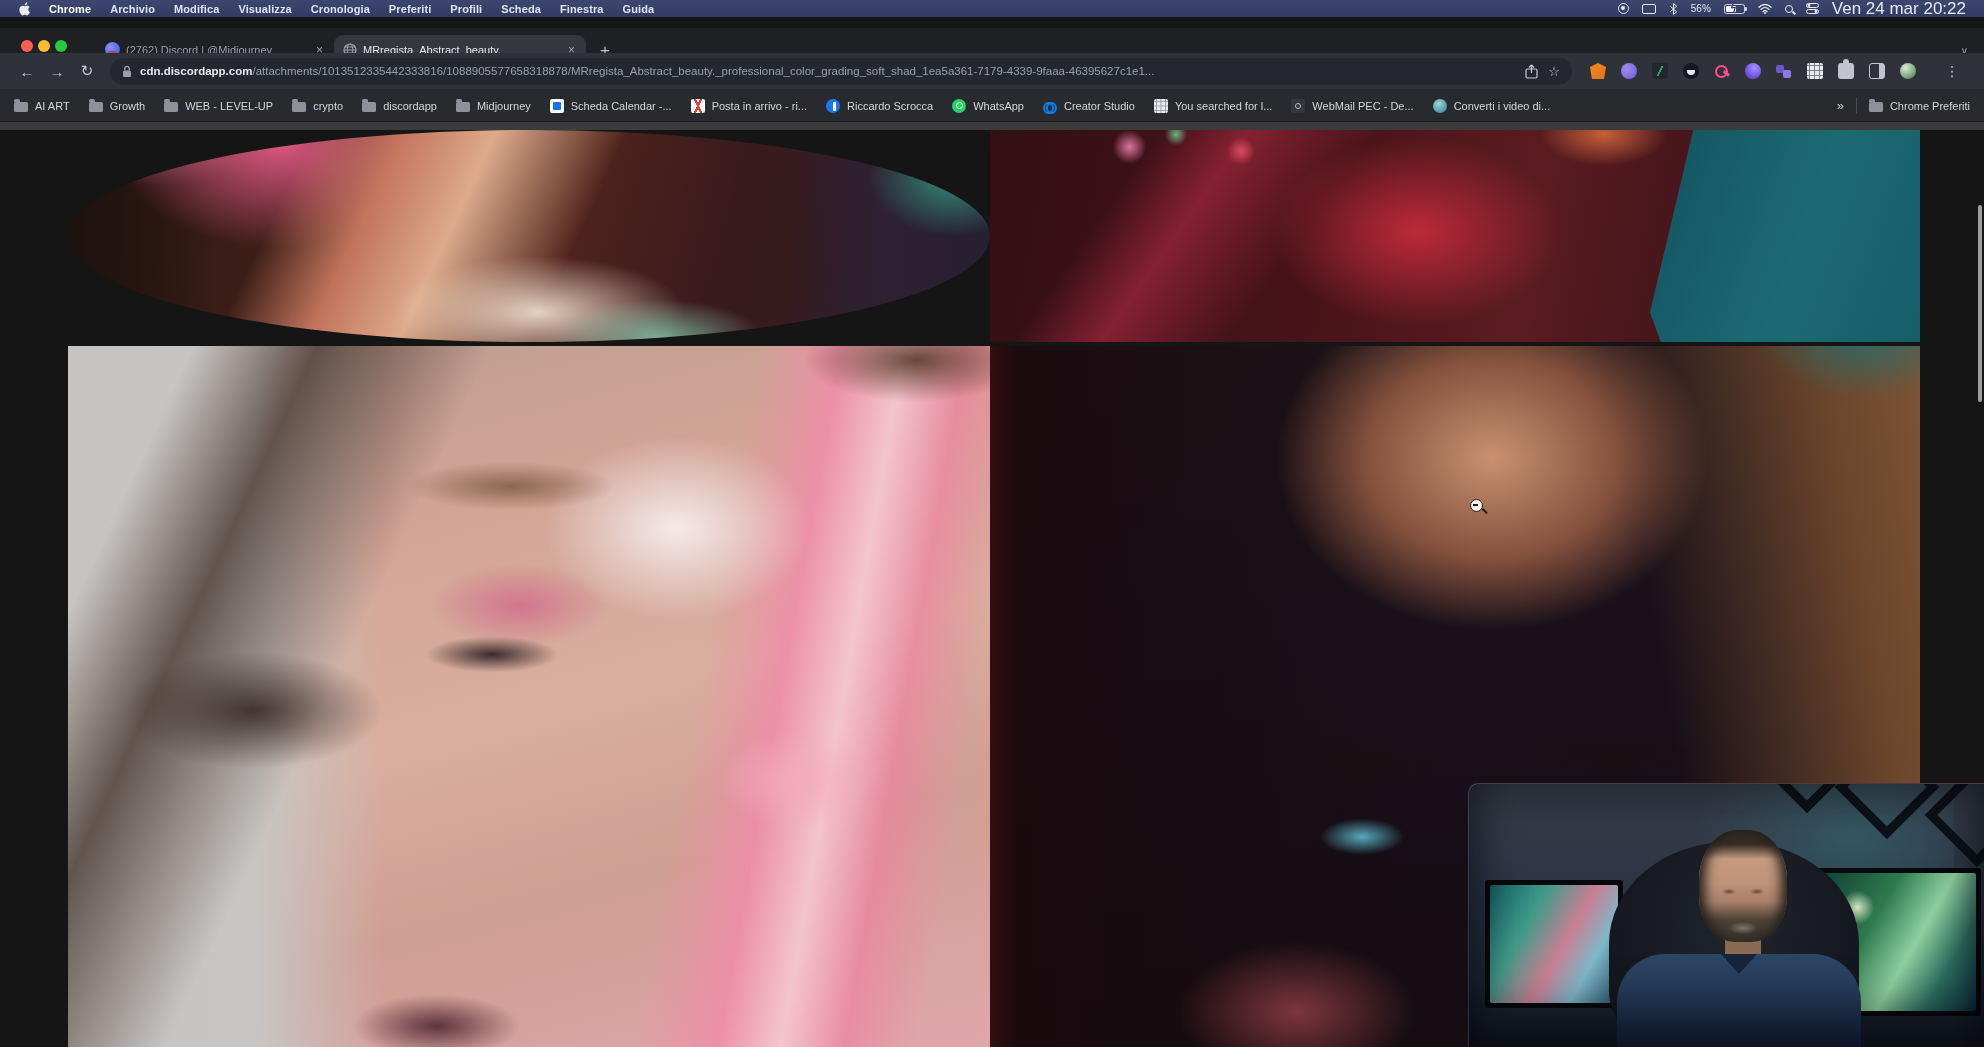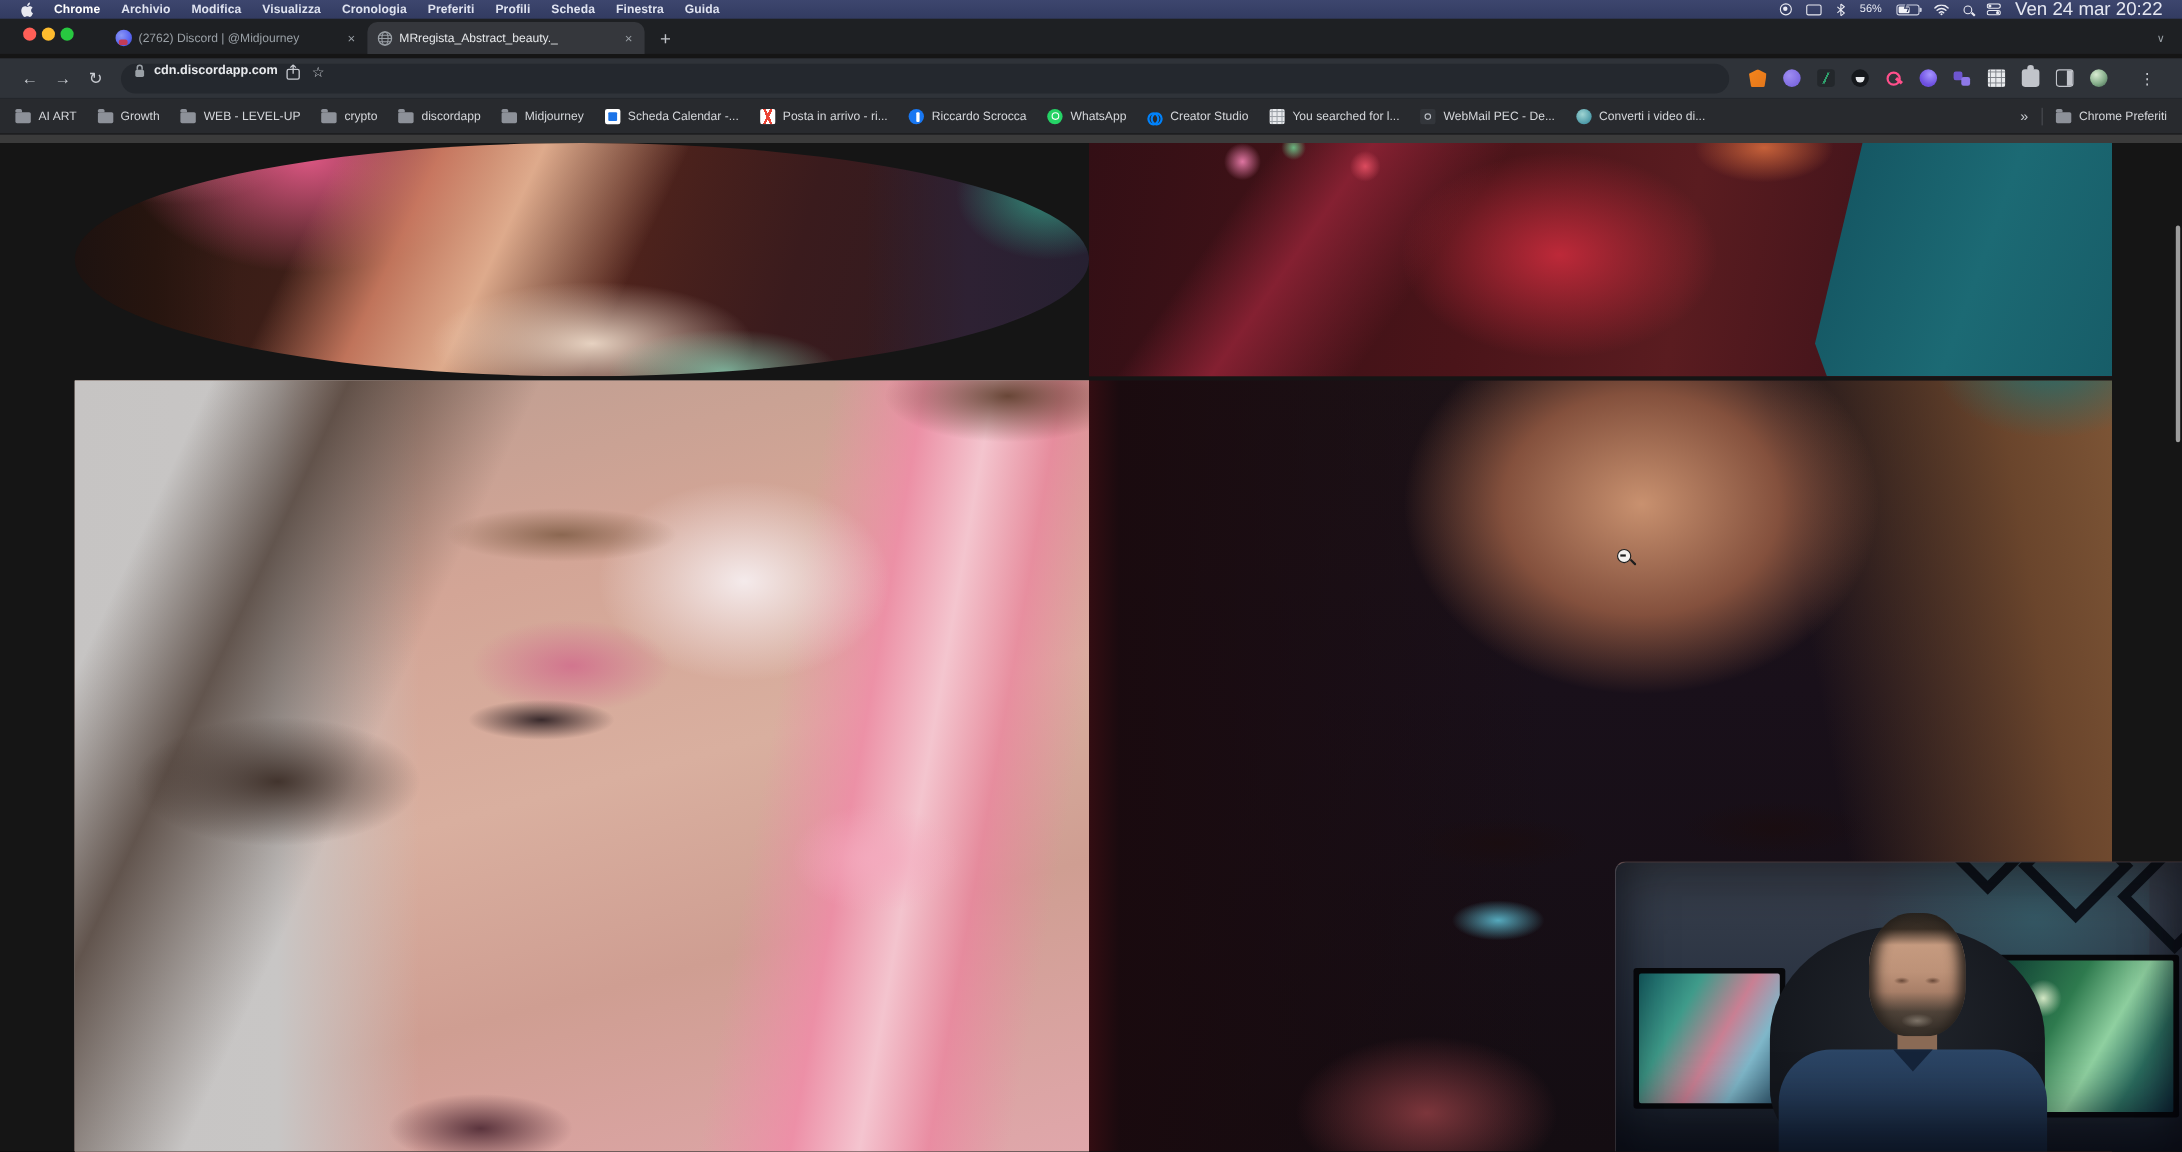--- a/index.html
+++ b/index.html
@@ -21,21 +21,21 @@
   .battxt { font-size:10px; }
   .batt { position:relative; width:21px; height:10px; border:1px solid #cdd1e2; border-radius:2.5px; display:inline-block; }
   .batt .fill { position:absolute; left:1px; top:1px; bottom:1px; width:56%; background:#f2f3f8; border-radius:1px; }
   .batt .tip { position:absolute; right:-3px; top:2.5px; width:2px; height:4px; background:#cdd1e2; border-radius:0 1px 1px 0; }
   .batt .bolt { position:absolute; left:6px; top:-2px; font-size:10px; color:#30395f; font-weight:bold; }
   .ic-search { width:8px; height:8px; border:1.6px solid #e9eaf2; border-radius:50%; position:relative; display:inline-block; }
   .ic-search::after { content:""; position:absolute; left:6px; top:6px; width:4px; height:1.6px; background:#e9eaf2; transform:rotate(45deg); }
   .clock { font-size:17px; white-space:nowrap; }
 
   
-  .tabstrip { position:absolute; left:0; top:13px; width:1984px; height:36px; background:#1e2023;
+  .tabstrip { position:absolute; left:0; top:28px; width:1984px; height:36px; background:#1e2023;
     display:flex; align-items:flex-end; z-index:40; }
   .tl { width:12px; height:12px; border-radius:50%; display:inline-block; position:absolute; top:12px; }
   .tl.red { left:21px; background:#ff5f57; } .tl.yellow { left:38px; background:#febc2e; } .tl.green { left:55px; background:#28c840; }
   .tab { height:29px; display:flex; align-items:center; padding:0 9px; font-size:11px; color:#9aa0a6; }
   .tab.inactive { margin-left:96px; width:238px; }
   .tab.active { width:252px; background:#35373c; border-radius:9px 9px 0 0; color:#e6e8ea; }
   .tab-title { flex:1; overflow:hidden; white-space:nowrap; text-overflow:clip; margin:0 6px; }
   .tab-close { font-size:12px; color:#9aa0a6; padding:0 2px; }
   .fav-discord { width:15px; height:15px; border-radius:50%; flex:0 0 15px;
     background:radial-gradient(circle at 35% 35%, #8a96f5, #5865f2 60%, #3d46b4); position:relative; }
@@ -43,21 +43,21 @@
   .fav-globe { width:14px; height:14px; flex:0 0 14px; }
   .newtab { font-size:17px; color:#c0c3c8; margin:0 0 5px 14px; line-height:1; }
   .tabsearch { margin-left:auto; margin-right:16px; margin-bottom:8px; color:#9aa0a6; font-size:10px; }
 
   
   .toolbar { position:absolute; left:0; top:53px; width:1984px; height:37px; background:#2f3339;
     display:flex; align-items:center; z-index:40; border-bottom:1px solid #23262b; }
   .navbtn { font-size:15px; color:#c8cbd1; width:30px; text-align:center; }
   .navbtn.first { margin-left:12px; }
   .omnibox { height:27px; margin-left:8px; width:1462px; background:#24282e; border-radius:14px;
-    display:flex; align-items:flex-start; padding:0 12px; overflow:hidden; }
+    display:flex; align-items:center; padding:0 12px; overflow:hidden; }
   .lock { flex:0 0 10px; margin-right:8px; }
   .omni-domain { color:#e8eaed; font-size:11.5px; font-weight:bold; white-space:nowrap; }
   .omni-path { color:#9aa0a6; font-size:11.5px; white-space:nowrap; overflow:hidden; flex:1; }
   .omni-share { flex:0 0 13px; margin:0 10px 0 8px; }
   .omni-star { color:#c8cbd1; font-size:13px; flex:0 0 auto; }
   .extrow { display:flex; align-items:center; gap:15px; margin-left:18px; }
   .ext { width:16px; height:16px; display:inline-block; position:relative; }
   .ext.fox { background:linear-gradient(135deg,#f6851b,#e2761b); border-radius:3px; clip-path:polygon(50% 0,100% 25%,88% 100%,12% 100%,0 25%); }
   .ext.purple1 { background:radial-gradient(circle at 35% 35%, #9f8df2, #6f5bd8); border-radius:50%; }
   .ext.notion { background:#23272b; border-radius:3px; }
@@ -289,20 +289,21 @@
     <span class="navbtn">→</span>
     <span class="navbtn">↻</span>
     <div class="omnibox">
       <span class="lock">
         <svg width="10" height="13" viewBox="0 0 10 13">
             <rect x="1" y="5.5" width="8" height="6.5" rx="1.5" fill="#9aa0a6"></rect>
             <path d="M2.8 5.5V3.6a2.2 2.2 0 0 1 4.4 0v1.9" stroke="#9aa0a6" stroke-width="1.4" fill="none"></path>
           </svg>
       </span>
       <span class="omni-domain">cdn.discordapp.com</span>
+      <span class="omni-path">/attachments/1013512335442333816/1088905577658318878/MRregista_Abstract_beauty._professional_color_grading_soft_shad_1ea5a361-7179-4339-9faaa-46395627c1e1...</span>
       <span class="omni-share">
         <svg width="13" height="15" viewBox="0 0 13 15">
             <rect x="1" y="5" width="11" height="9" rx="1.5" stroke="#c8cbd1" stroke-width="1.2" fill="none"></rect>
             <path d="M6.5 9V1M6.5 1L4 3.5M6.5 1L9 3.5" stroke="#c8cbd1" stroke-width="1.2" fill="none"></path>
           </svg>
       </span>
       <span class="omni-star">☆</span>
     </div>
     <div class="extrow">
       <span class="ext fox"></span>

